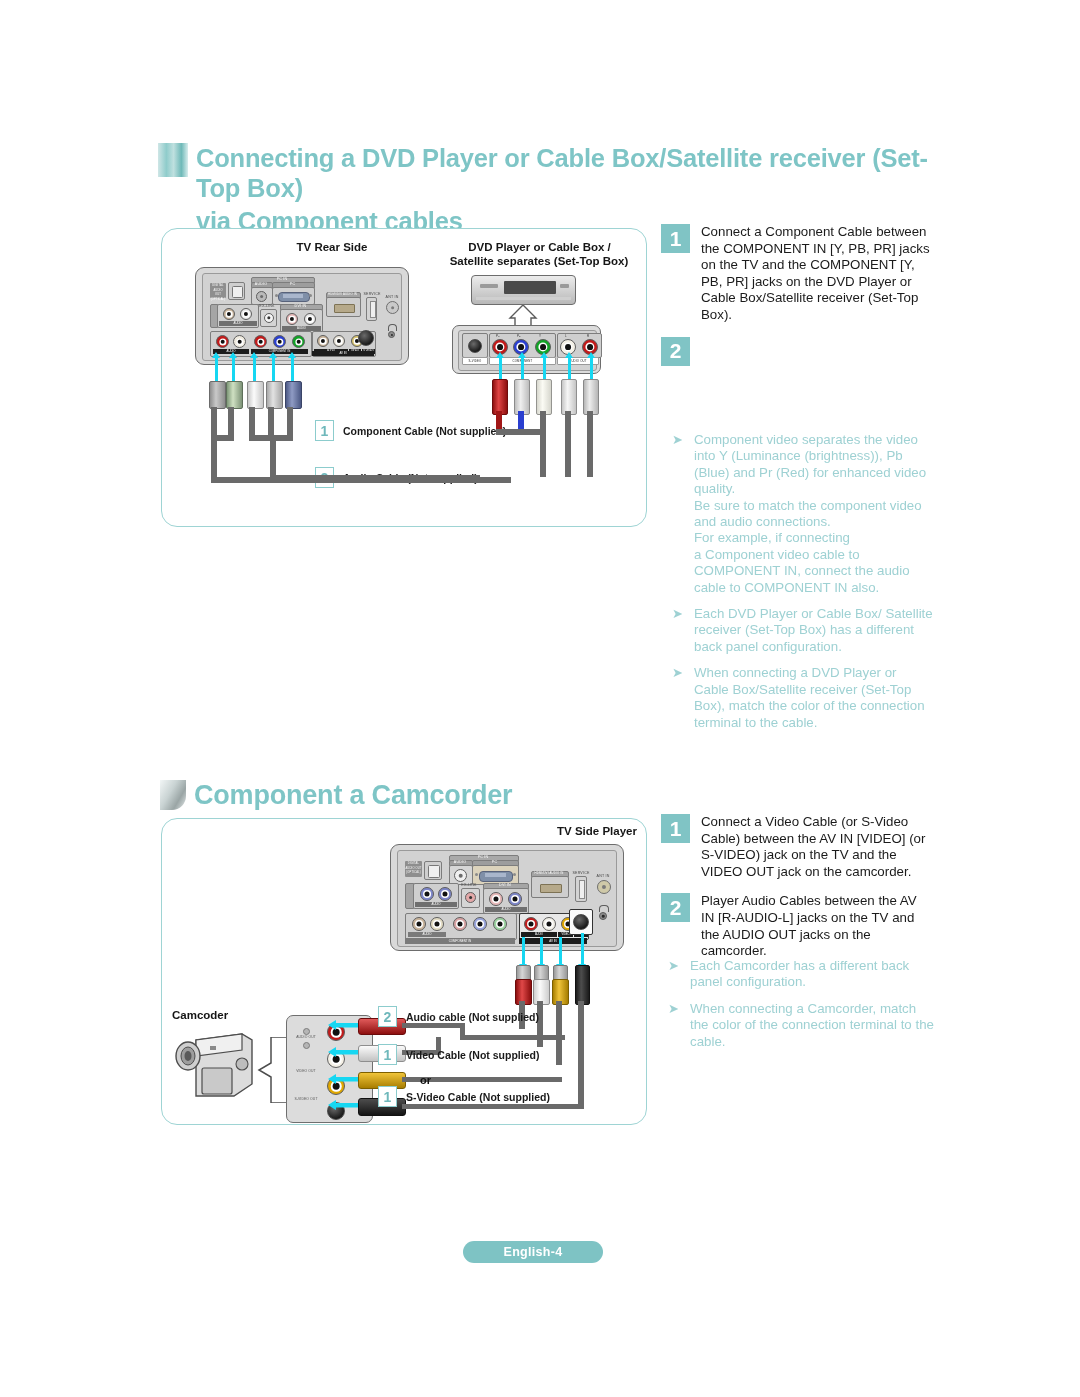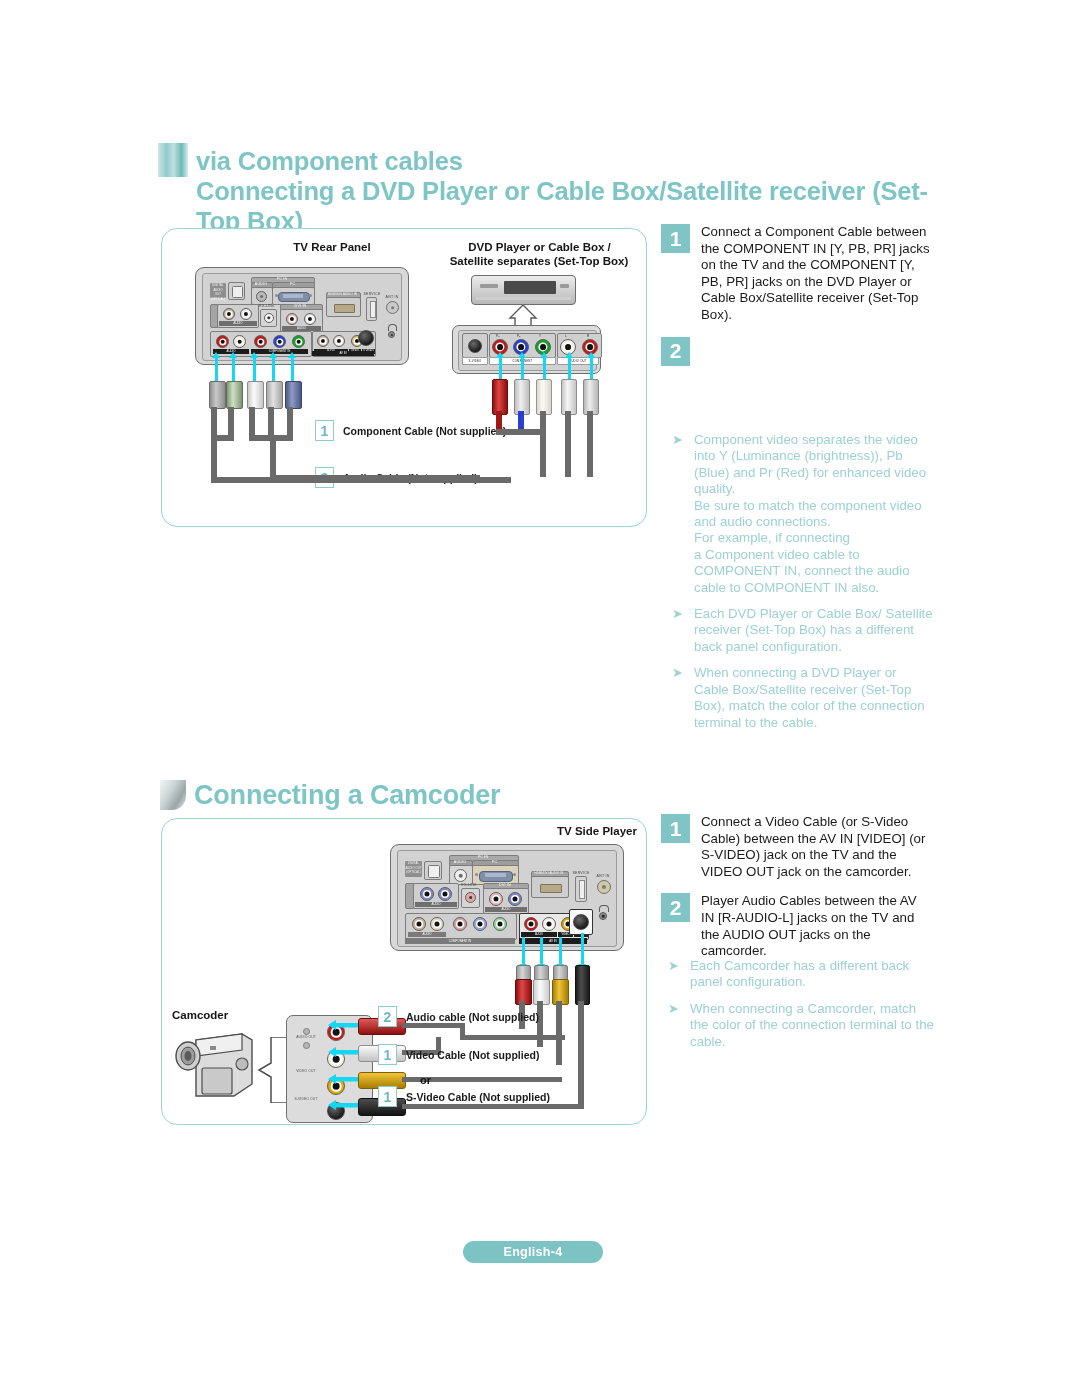--- a/index.html
+++ b/index.html
@@ -65,28 +65,28 @@
   .cam-jlabel{position:absolute;font-size:3.4px;color:#555;letter-spacing:.1px;}
 </style>
 </head>
 <body>
 
 <div class="page">
 
   <div class="sec-title" style="left:158px;top:143px;width:790px;">
     <div class="title-bullet"></div>
     <div>
+      <div class="title-text">Connecting a DVD Player or Cable Box/Satellite receiver (Set-Top Box)</div>
       <div class="title-text" style="margin-top:3px;">via Component cables</div>
-      <div class="title-text">Connecting a DVD Player or Cable Box/Satellite receiver (Set-Top Box)</div>
     </div>
   </div>
 
   <div class="diagram" style="left:161px;top:228px;width:484px;height:297px;">
 
-    <div class="panel-caption" style="left:90px;top:11px;width:160px;">TV Rear Panel</div>
+    <div class="panel-caption" style="left:90px;top:11px;width:160px;">TV Rear Side</div>
     <div class="panel-caption" style="left:280px;top:11px;width:195px;">DVD Player or Cable Box /</div>
     <div class="panel-caption" style="left:272px;top:25px;width:210px;">Satellite separates (Set-Top Box)</div>
 
     <div class="tvbox" style="left:33px;top:38px;width:212px;height:96px;">
       <div class="tvface" style="left:6px;top:5px;width:198px;height:86px;background:#d2d2d2;border-color:#9a9a9a;"></div>
 
       <div class="grplabel" style="left:14px;top:15px;width:16px;height:14px;font-size:2.6px;line-height:4.6px;padding-top:1px;">DIGITAL AUDIO OUT (OPTICAL)</div>
       <div class="grp" style="left:32px;top:14px;width:15px;height:16px;background:#cfcfcf;">
         <div style="position:absolute;left:3px;top:3px;width:9px;height:10px;background:#efefef;border:1px solid #777;border-radius:1.5px;"></div>
       </div>
@@ -342,21 +342,21 @@
       <div class="ntxt">Each DVD Player or Cable Box/ Satellite receiver (Set-Top Box) has a different back panel configuration.</div>
     </div>
     <div class="note" style="margin-top:6px;">
       <div class="bullet">➤</div>
       <div class="ntxt">When connecting a DVD Player or Cable Box/Satellite receiver (Set-Top Box), match the color of the connection terminal to the cable.</div>
     </div>
   </div>
 
   <div class="sec-title" style="left:160px;top:780px;">
     <div class="title-bullet round"></div>
-    <div class="title-text" style="font-size:27px;line-height:31px;">Connecting a Camcoder</div>
+    <div class="title-text" style="font-size:27px;line-height:31px;">Component a Camcorder</div>
   </div>
 
   <div class="diagram" style="left:161px;top:818px;width:484px;height:305px;">
 
     <div class="panel-caption" style="left:380px;top:5px;width:110px;">TV Side Player</div>
 
     <div class="tvbox" style="left:228px;top:25px;width:232px;height:105px;">
       <div class="tvface" style="left:6px;top:5px;width:218px;height:95px;background:#d2d2d2;border-color:#9a9a9a;"></div>
 
       <div class="grplabel" style="left:14px;top:16px;width:17px;height:15px;font-size:2.6px;line-height:4.6px;padding-top:1px;">DIGITAL AUDIO OUT (OPTICAL)</div>

